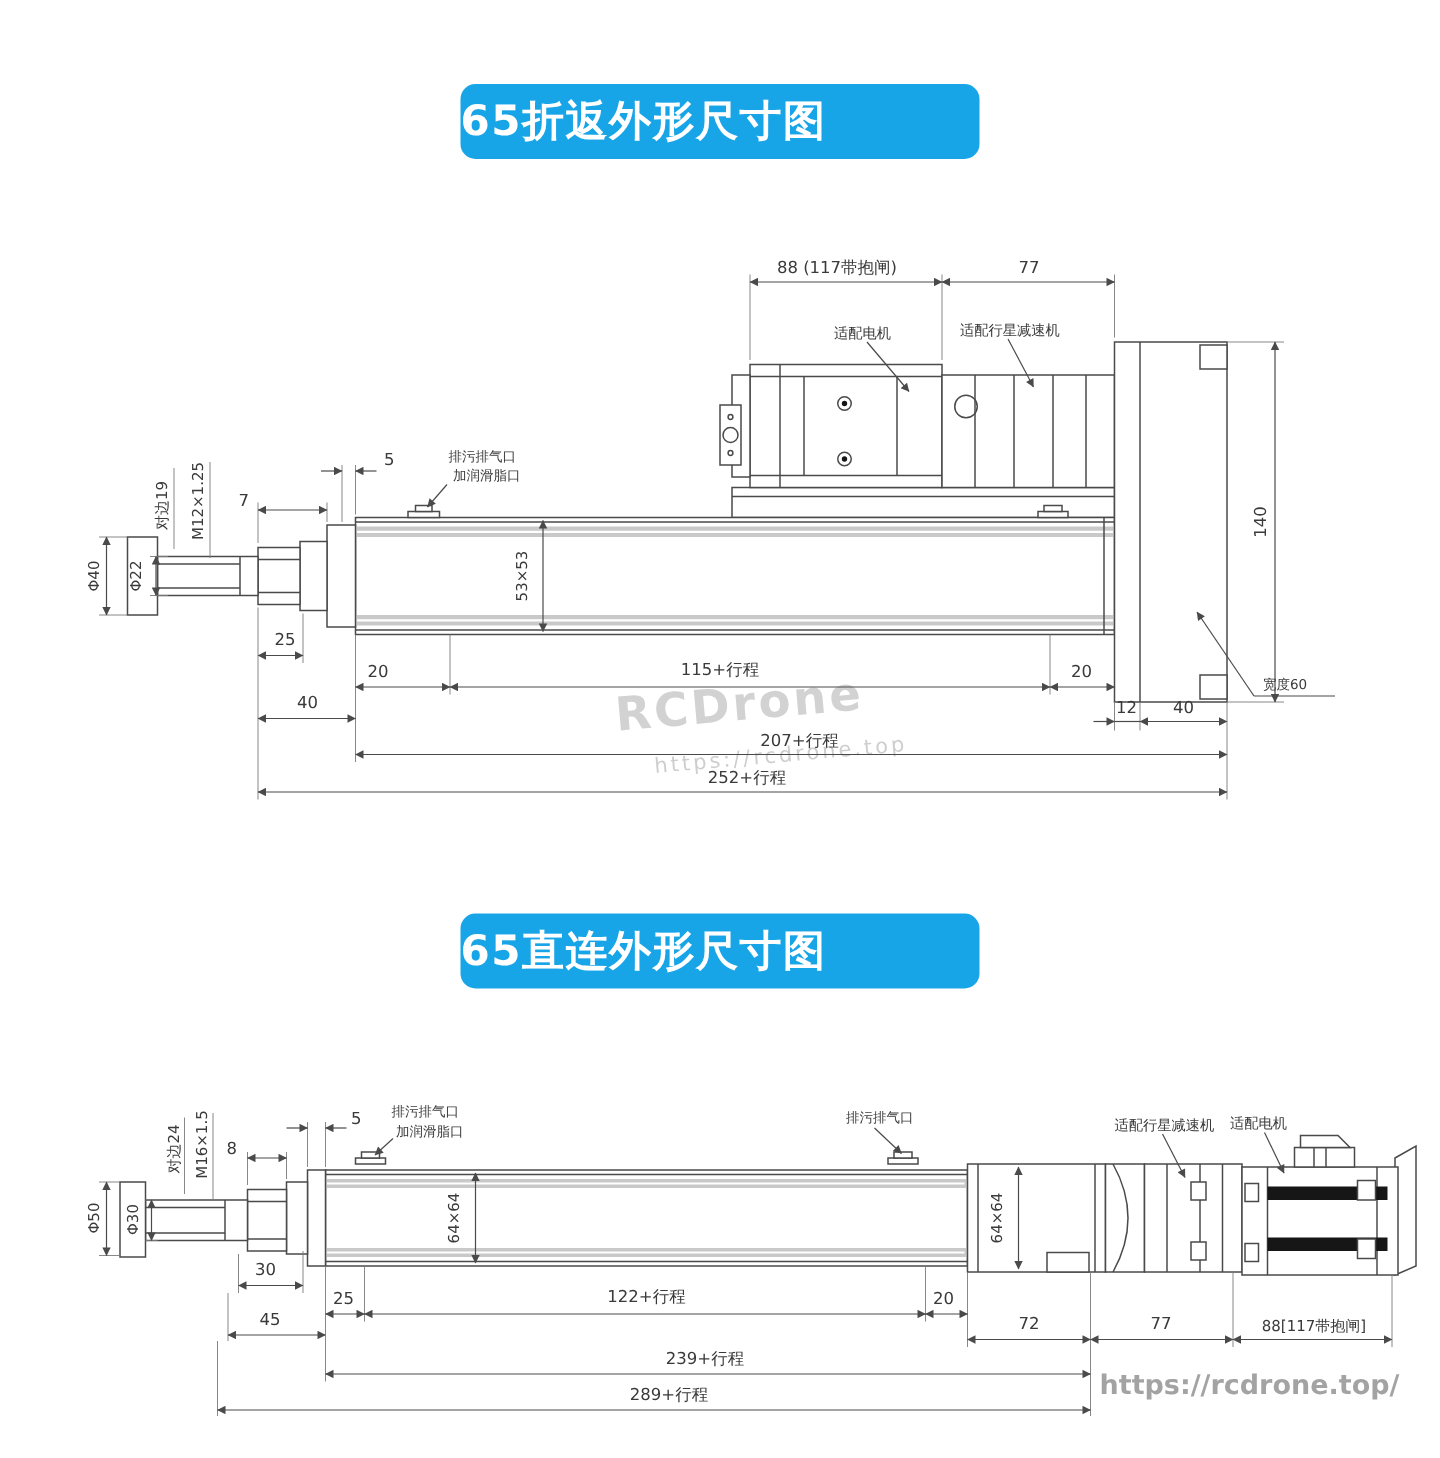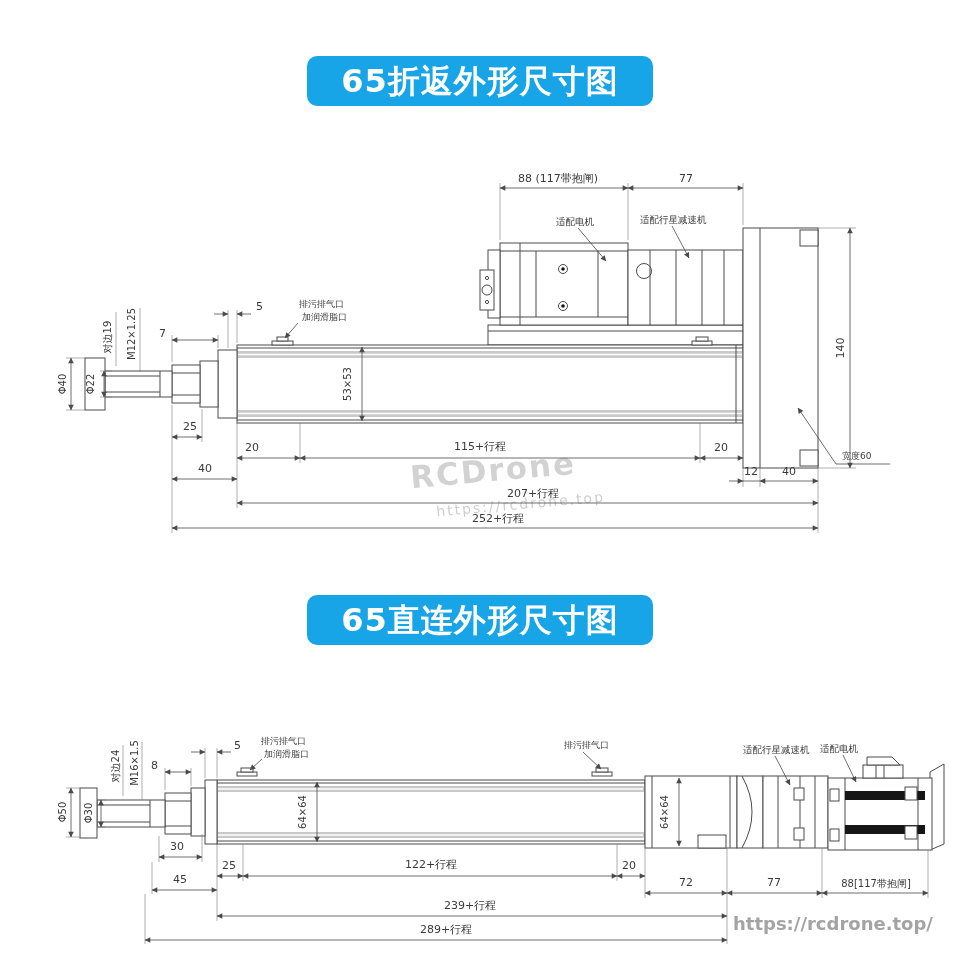--- a/index.html
+++ b/index.html
@@ -1,22 +1,22 @@
 <!DOCTYPE html>
 <html><head>
 <meta charset="utf-8">
 <style>
   html,body{margin:0;padding:0;background:#fff;}
   #stage{position:relative;width:960px;height:972px;background:#ffffff;overflow:hidden;
          font-family:"DejaVu Sans",sans-serif;}
   .banner{position:absolute;left:307px;width:346px;height:50px;background:#18a5e8;
-          border-radius:10px;color:#fff;font-weight:700;font-size:32px;line-height:50px;
-          text-align:center;letter-spacing:1px;}
+          border-radius:10px;color:#fff;font-weight:700;font-size:28px;line-height:50px;
+          letter-spacing:1px;}
   #banner1{top:56px;}
-  #banner2{top:595px;}
+  #banner2{top:609px;}
   svg{position:absolute;left:0;top:0;}
   .wm{position:absolute;color:#aeaeae;font-weight:700;letter-spacing:2px;pointer-events:none;}
   #wm1{left:410px;top:452px;font-size:31px;transform:rotate(-5deg);opacity:.55;}
   #wm1url{left:436px;top:496px;font-size:14px;font-weight:400;transform:rotate(-5deg);opacity:.6;}
   #wm2{left:628px;top:788px;font-size:33px;transform:rotate(-3deg);opacity:.5;}
   #wmbottom{left:733px;top:913px;font-size:18px;font-weight:700;color:#9a9a9a;opacity:.9;letter-spacing:0;}
   
   .p{fill:#ffffff;stroke:#4a4a4a;stroke-width:1;}
   .l{stroke:#4a4a4a;stroke-width:1;fill:none;}
   .e{stroke:#7a7a7a;stroke-width:0.6;fill:none;}

